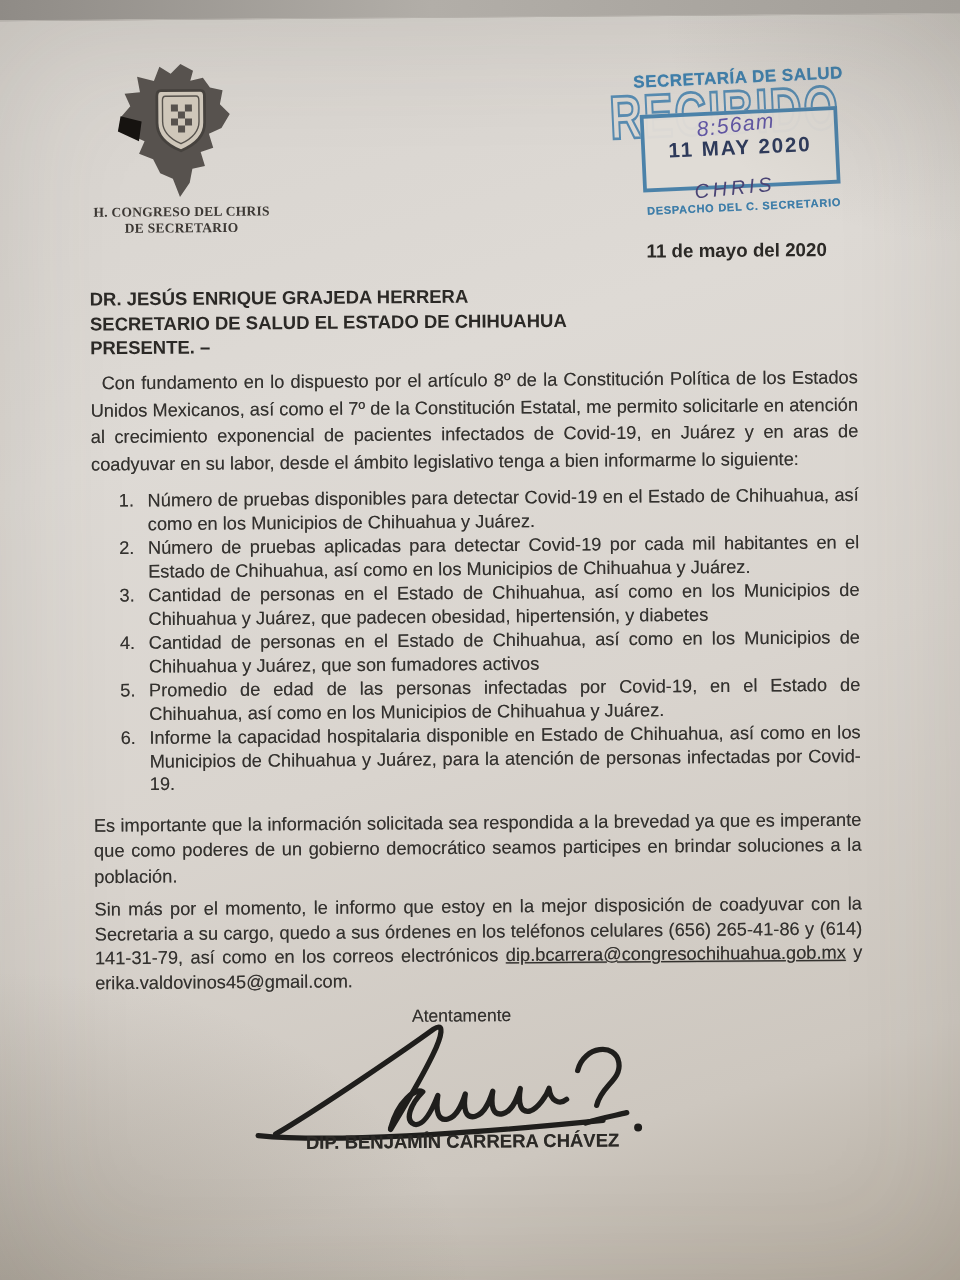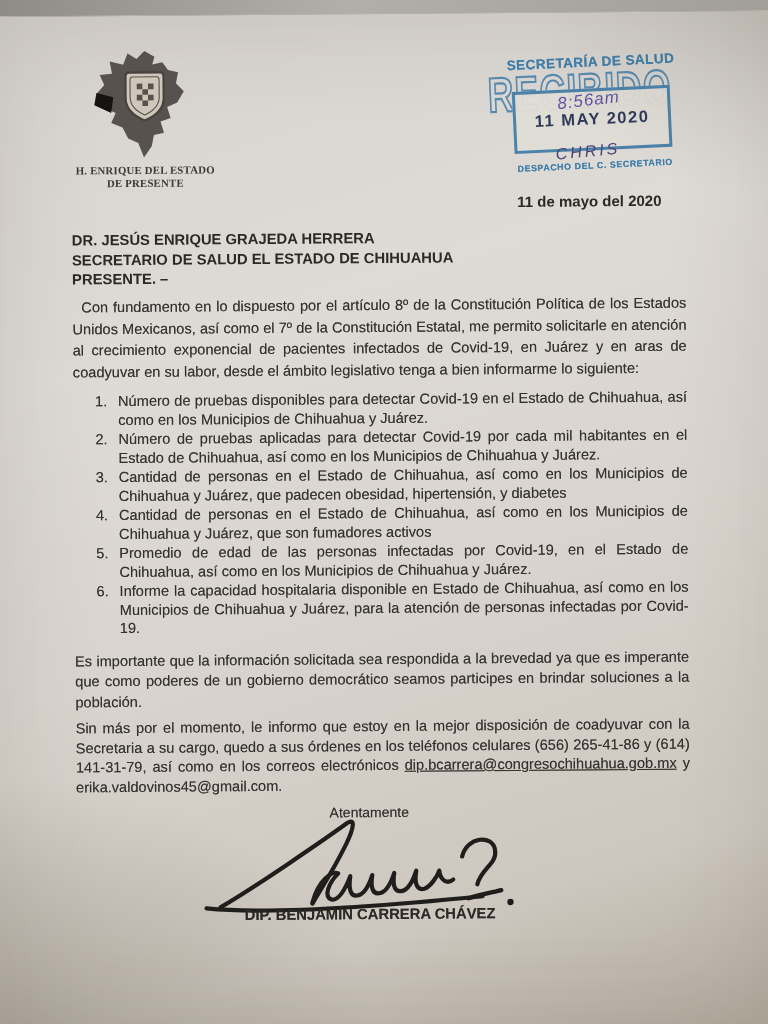--- a/index.html
+++ b/index.html
@@ -121,22 +121,22 @@
           <g fill="#57524e">
             <rect x="43" y="31" width="5" height="5"></rect>
               <rect x="53" y="31" width="5" height="5"></rect>
             <rect x="48" y="36" width="5" height="5"></rect>
               <rect x="43" y="41" width="5" height="5"></rect>
             <rect x="53" y="41" width="5" height="5"></rect>
               <rect x="48" y="46" width="5" height="5"></rect>
           </g>
         </svg>
         <div class="lh-org">
-          <div>H. ENRIQUE DEL ESTADO</div>
-          <div>DE PRESENTE</div>
+          <div>H. CONGRESO DEL CHRIS</div>
+          <div>DE SECRETARIO</div>
         </div>
       </div>
 
       <div class="stamp">
         <div class="stamp-agency">SECRETARÍA DE SALUD</div>
         <div class="stamp-received">RECIBIDO</div>
         <div class="stamp-box">
           <div class="stamp-time">8:56am</div>
           <div class="stamp-date">11 MAY 2020</div>
           <div class="stamp-initials">CHRIS</div>

